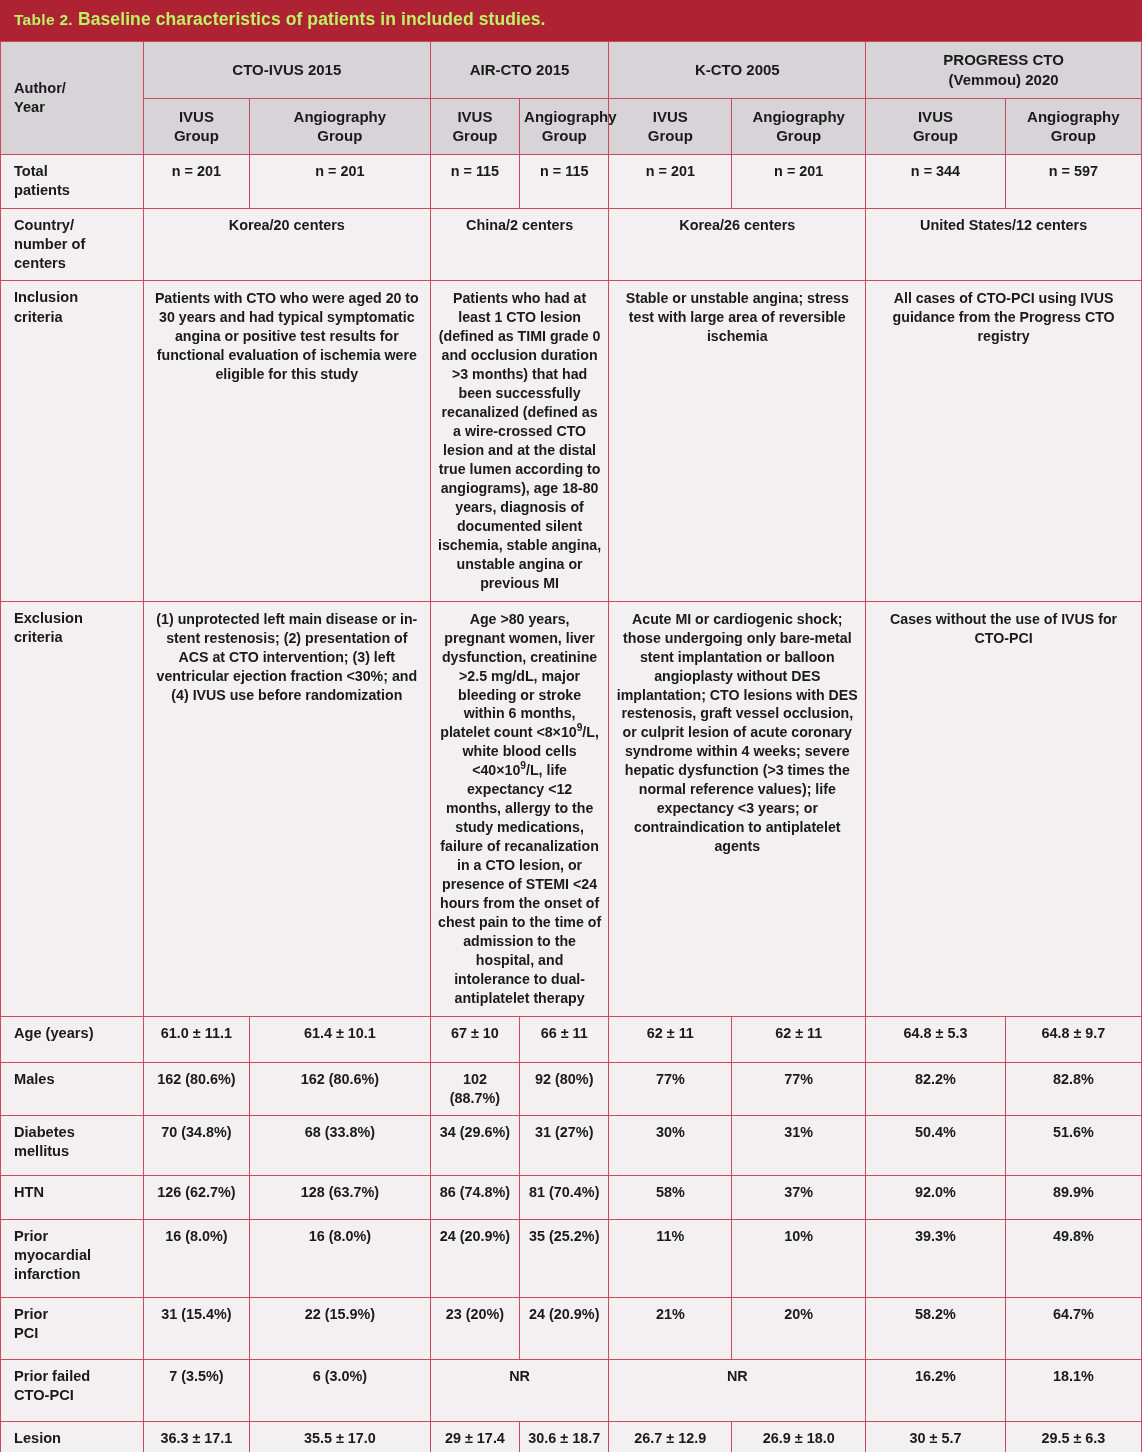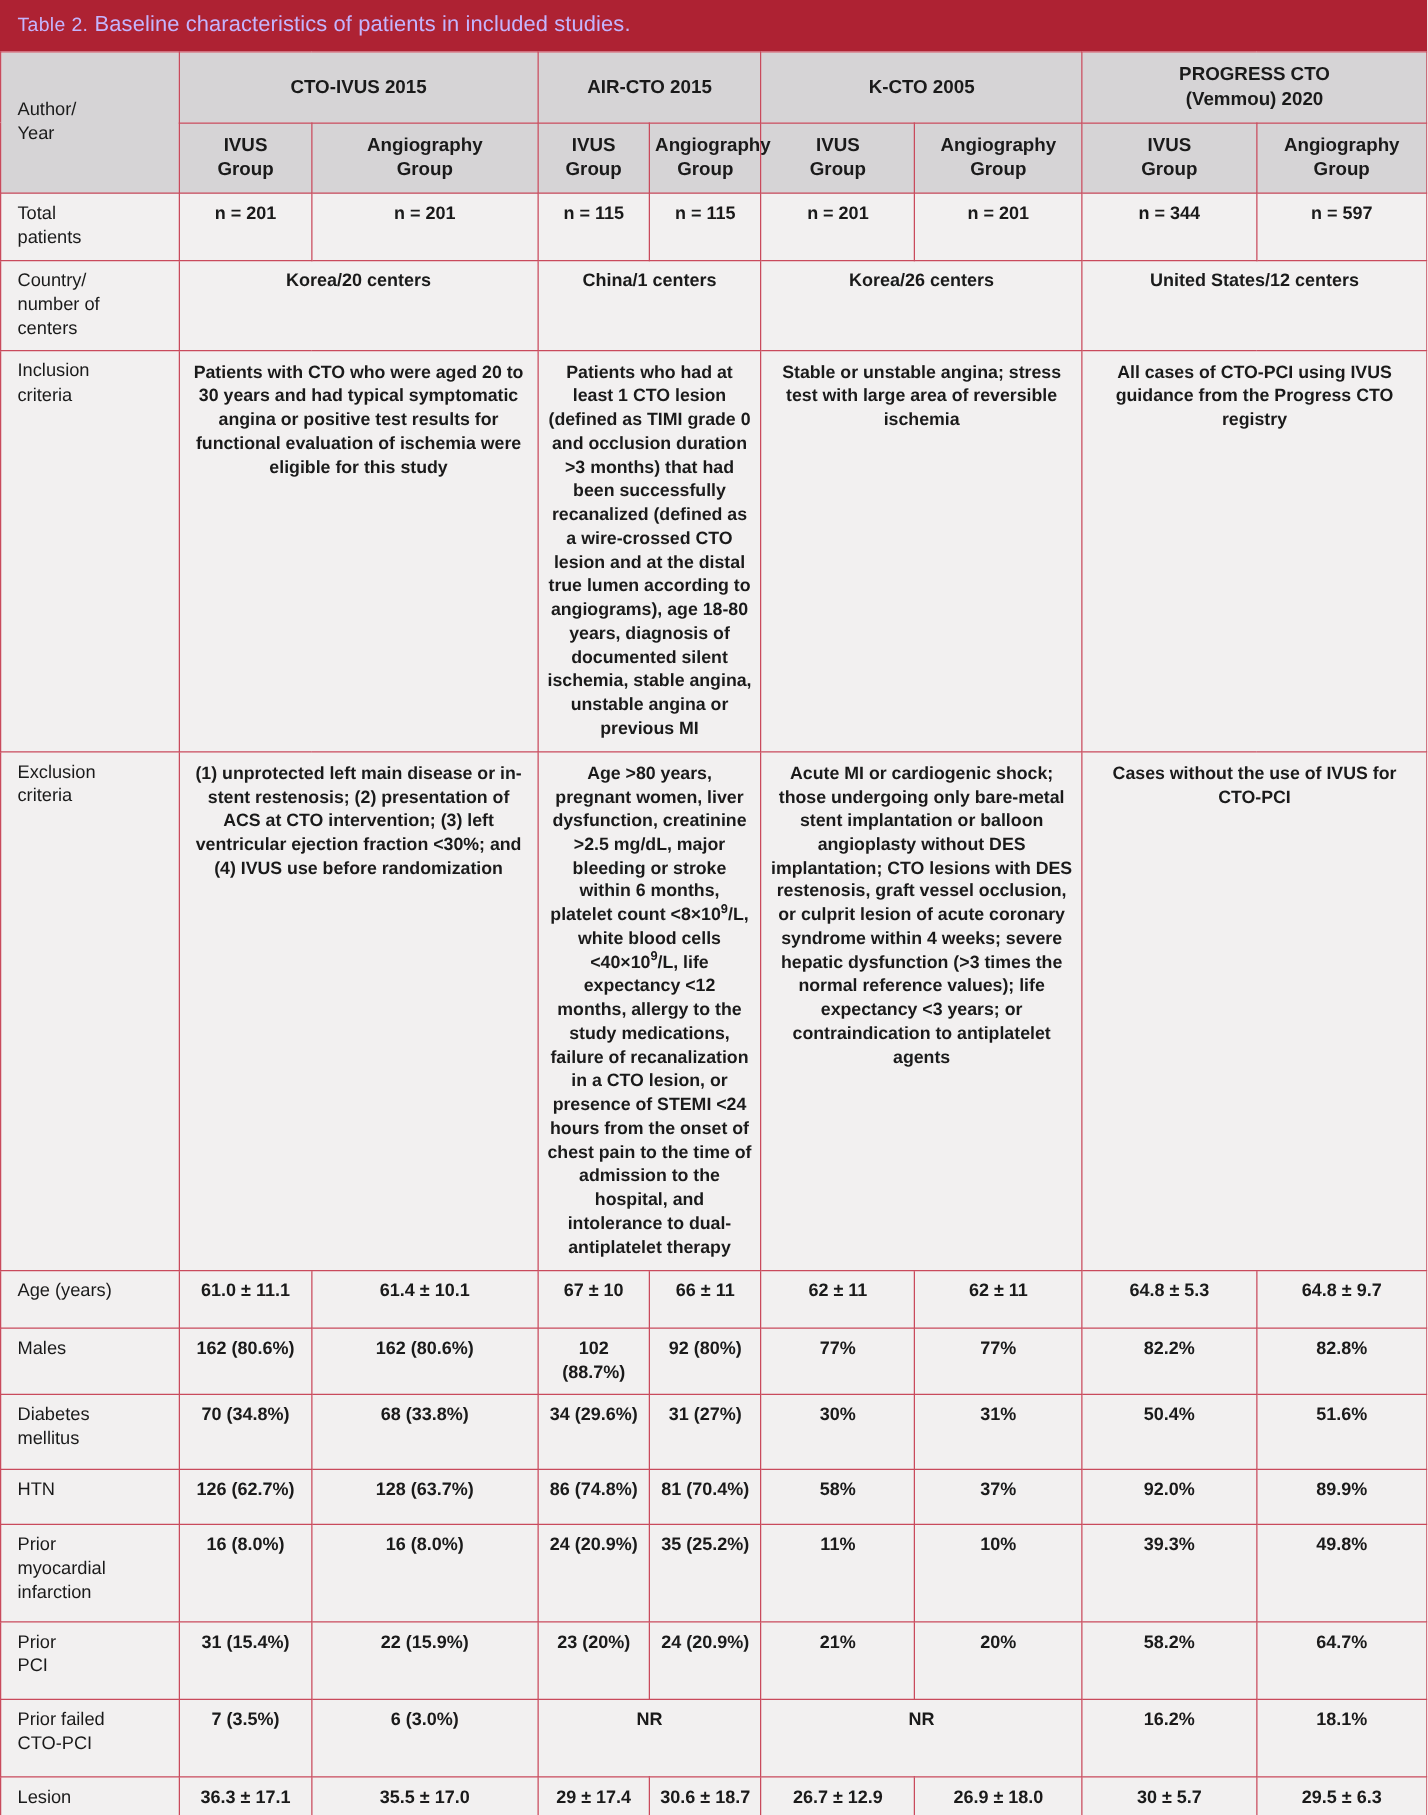--- a/index.html
+++ b/index.html
@@ -15,23 +15,23 @@
   .table-wrap {
     width: 1142px;
     height: 1452px;
     display: flex;
     flex-direction: column;
     background: #f2f0f0;
     overflow: hidden;
   }
   .caption {
     background: #ae2233;
-    color: #c4b5fd;
+    color: #bef264;
     font-size: 17.5px;
-    font-weight: normal;
+    font-weight: bold;
     padding: 9px 14px 11px 14px;
     letter-spacing: 0.1px;
     flex: 0 0 auto;
   }
   .caption .smallcaps {
     font-size: 15.5px;
     letter-spacing: 0.3px;
   }
   table {
     border-collapse: collapse;
@@ -61,21 +61,21 @@
   }
   thead th {
     background: #d6d4d6;
     vertical-align: middle;
     font-size: 15px;
     padding: 8px 4px;
   }
   th.rowlabel, td.rowlabel {
     text-align: left;
     padding-left: 13px;
-    font-weight: normal;
+    font-weight: bold;
     font-size: 14.6px;
   }
   thead th.rowlabel {
     text-align: left;
     padding-left: 13px;
     vertical-align: middle;
   }
   td.val { font-weight: bold; }
   td.narrative {
     font-size: 14.2px;
@@ -189,21 +189,21 @@
         <td class="val">n = 597</td>
       </tr>
 
       <tr class="r-country">
         <td class="rowlabel">
           <span class="two-line">Country/</span>
           <span class="two-line">number of</span>
           <span class="two-line">centers</span>
         </td>
         <td class="val" colspan="2">Korea/20 centers</td>
-        <td class="val" colspan="2">China/1 centers</td>
+        <td class="val" colspan="2">China/2 centers</td>
         <td class="val" colspan="2">Korea/26 centers</td>
         <td class="val" colspan="2">United States/12 centers</td>
       </tr>
 
       <tr>
         <td class="rowlabel">
           <span class="two-line">Inclusion</span>
           <span class="two-line">criteria</span>
         </td>
         <td class="narrative" colspan="2">Patients with CTO who were aged 20 to 30 years and had typical symptomatic angina or positive test results for functional evaluation of ischemia were eligible for this study</td>

